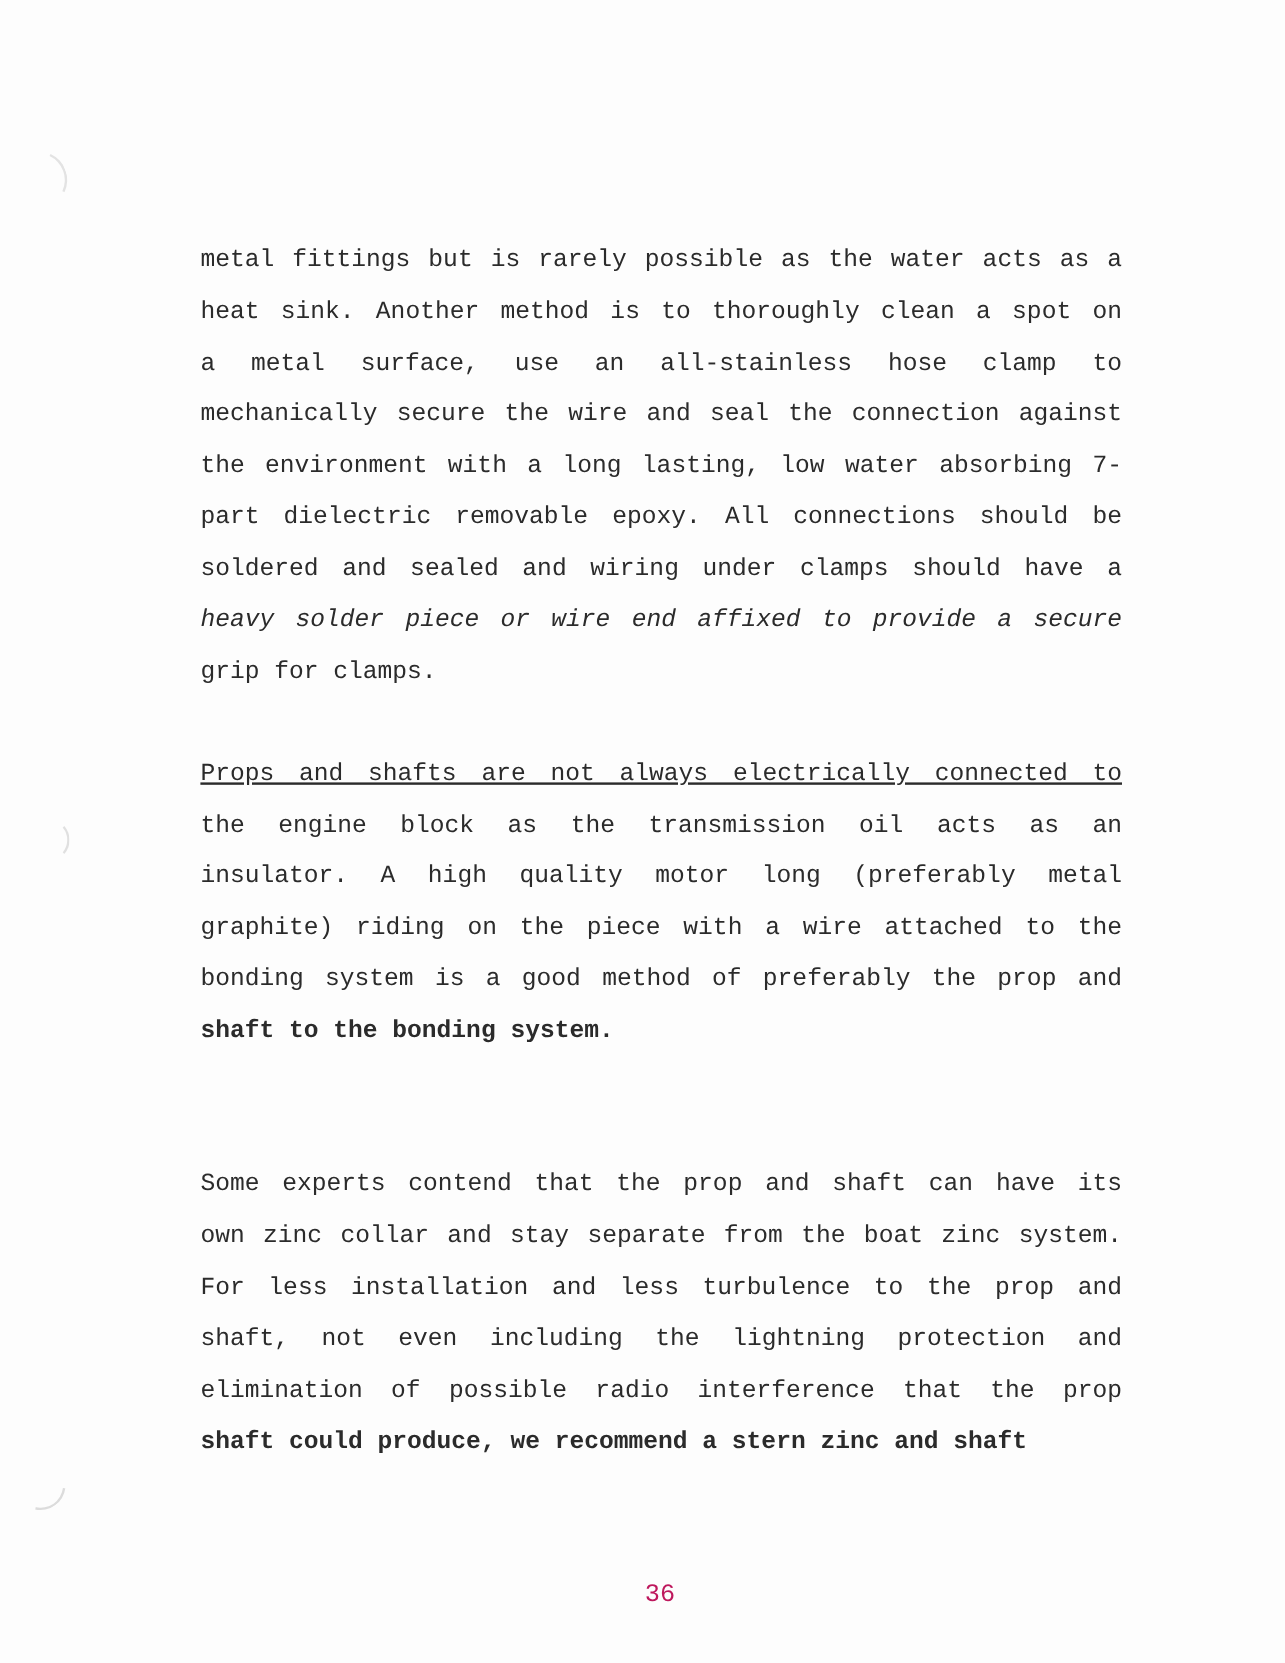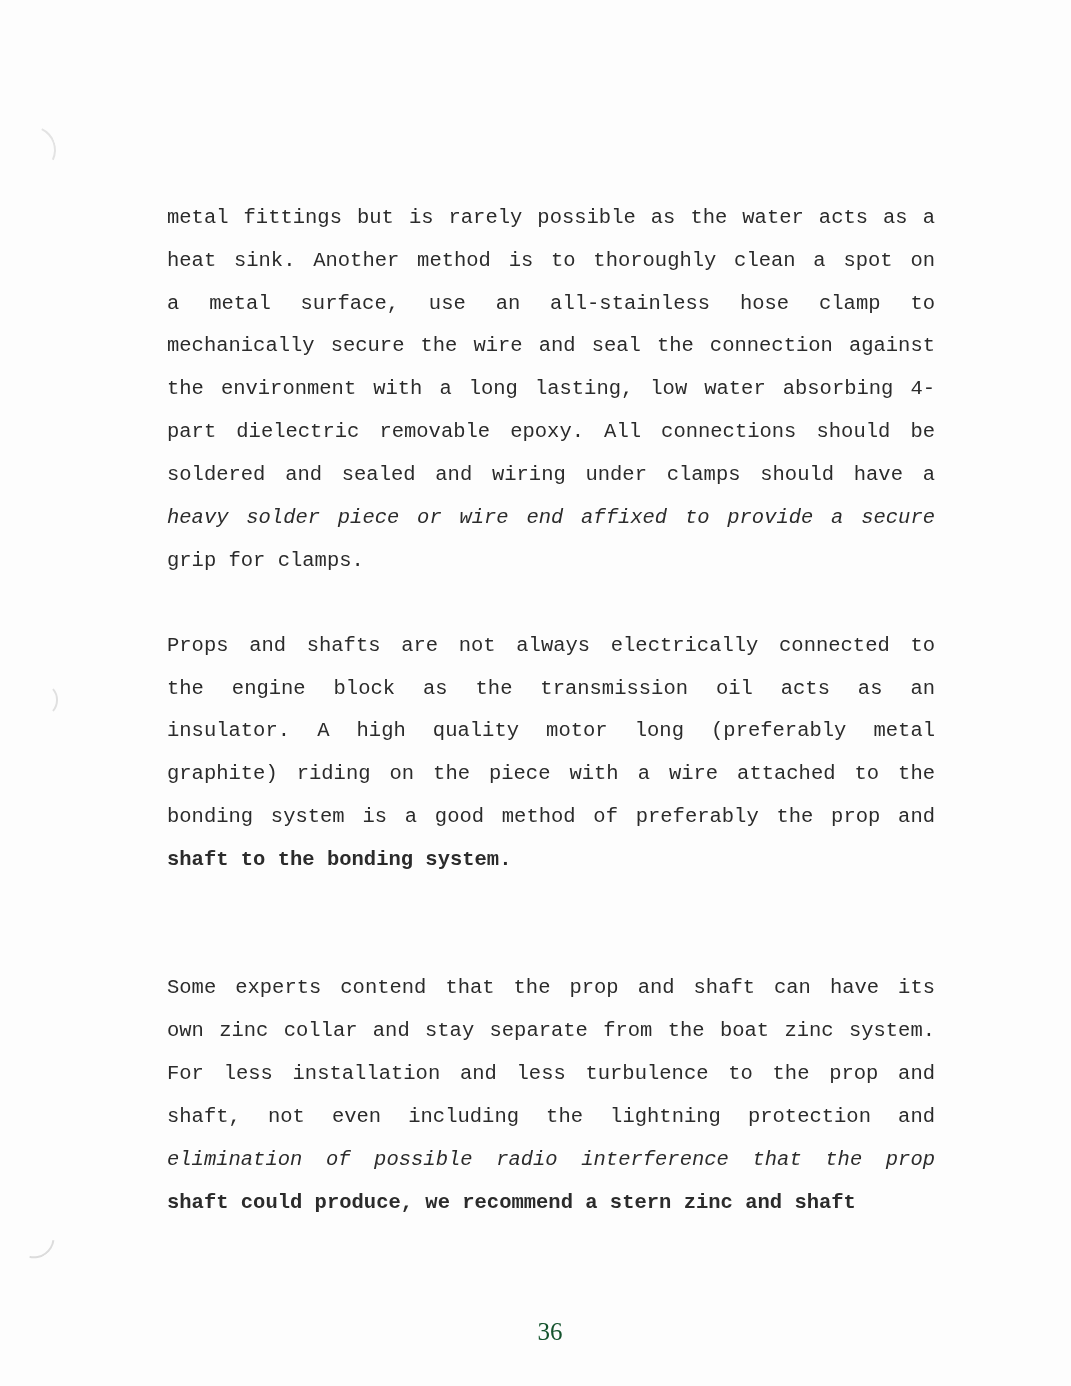--- a/index.html
+++ b/index.html
@@ -35,23 +35,23 @@
     }
     .line.last {
       text-align-last: left;
     }
     .page-number {
       position: absolute;
       left: 520px;
       top: 1302px;
       width: 60px;
       text-align: center;
-      font-family: Liberation Serif, serif;
-      font-size: 25px;
-      color: #14532d;
+      font-family: Liberation Mono, monospace;
+      font-size: 21px;
+      color: #be185d;
     }
     .hole-mark {
       position: absolute;
       border: 2px solid #e2e2e2;
       border-radius: 50%;
     }
     .hole-top {
       left: 8px; top: 110px;
       width: 44px; height: 44px;
       border-color: transparent #e3e3e3 transparent transparent;
@@ -76,39 +76,39 @@
 
   <div class="hole-mark hole-top"></div>
   <div class="hole-mark hole-mid"></div>
   <div class="hole-mark hole-bot"></div>
 
   <div>
     <div class="line" style="top:190px;">metal fittings but is rarely possible as the water acts as a</div>
     <div class="line" style="top:233px;">heat sink.  Another method is to thoroughly clean a spot on</div>
     <div class="line" style="top:276px;">a metal surface, use an all-stainless hose clamp to</div>
     <div class="line" style="top:318px;">mechanically secure the wire and seal the connection against</div>
-    <div class="line" style="top:361px;">the environment with a long lasting, low water absorbing 4-</div>
+    <div class="line" style="top:361px;">the environment with a long lasting, low water absorbing 7-</div>
     <div class="line" style="top:404px;">part dielectric removable epoxy.  All connections should be</div>
     <div class="line" style="top:447px;">soldered and sealed and wiring under clamps should have a</div>
     <div class="line" style="top:490px;font-style:italic;">heavy solder piece or wire end affixed to provide a secure</div>
     <div class="line last" style="top:533px;">grip for clamps.</div>
   </div>
 
   <div>
-    <div class="line" style="top:618px;">Props and shafts are not always electrically connected to</div>
+    <div class="line" style="top:618px;text-decoration:underline;">Props and shafts are not always electrically connected to</div>
     <div class="line" style="top:661px;">the engine block as the transmission oil acts as an</div>
     <div class="line" style="top:703px;">insulator.  A high quality motor long (preferably metal</div>
     <div class="line" style="top:746px;">graphite) riding on the piece with a wire attached to the</div>
     <div class="line" style="top:789px;">bonding system is a good method of preferably the prop and</div>
     <div class="line last" style="top:832px;font-weight:bold;">shaft to the bonding system.</div>
   </div>
 
   <div>
     <div class="line" style="top:960px;">Some experts contend that the prop and shaft can have its</div>
     <div class="line" style="top:1003px;">own zinc collar and stay separate from the boat zinc system.</div>
     <div class="line" style="top:1046px;">For less installation and less turbulence to the prop and</div>
     <div class="line" style="top:1089px;">shaft, not even including the lightning protection and</div>
-    <div class="line" style="top:1132px;font-style:italic;">elimination of possible radio interference that the prop</div>
+    <div class="line" style="top:1132px;">elimination of possible radio interference that the prop</div>
     <div class="line last" style="top:1175px;font-weight:bold;">shaft could produce, we recommend a stern zinc and shaft</div>
   </div>
 
   <div class="page-number">36</div>
 </div>
 
 </body></html>

